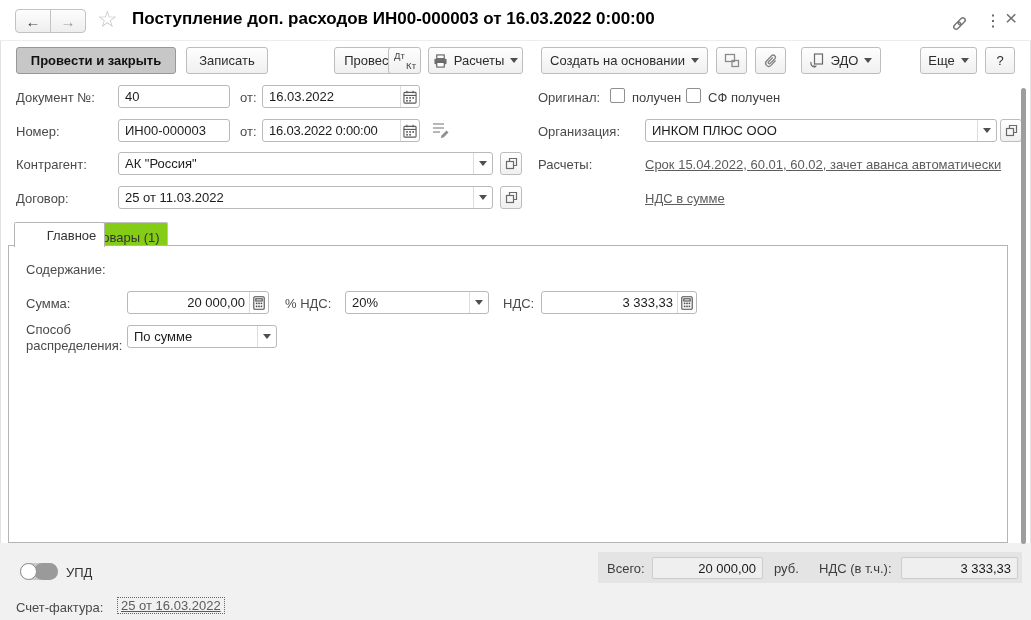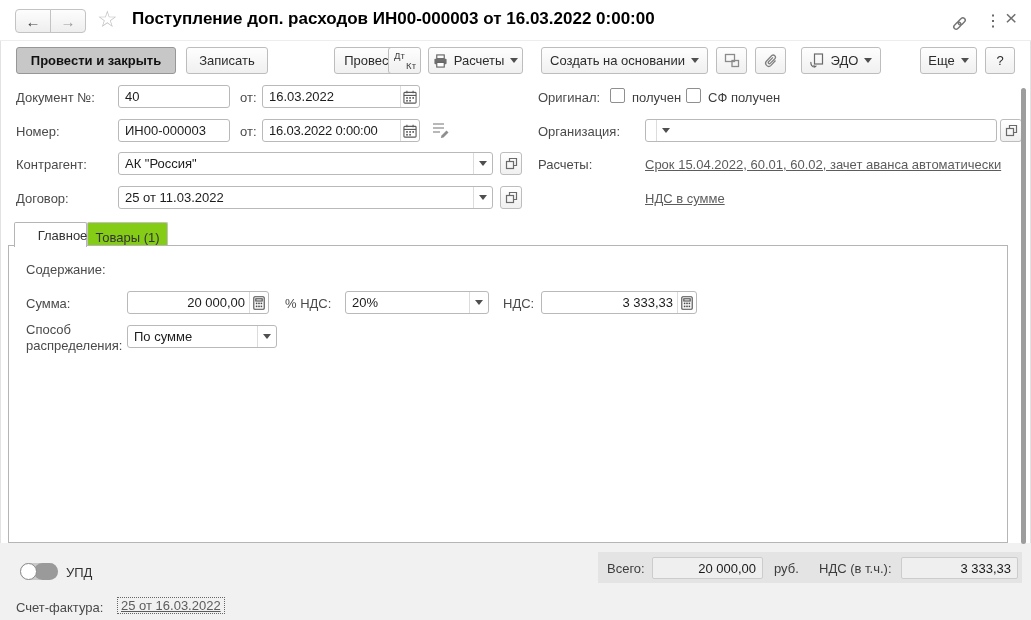--- a/index.html
+++ b/index.html
@@ -215,20 +215,21 @@
       <g stroke="#9a9a9a" stroke-width="1.4">
         <line x1="2" y1="3" x2="13" y2="3"></line>
           <line x1="2" y1="7" x2="13" y2="7"></line>
           <line x1="2" y1="11" x2="9" y2="11"></line>
       </g>
       <path d="M10.5 14.5 L15.5 9.5 L17.5 11.5 L12.5 16.5 L9.8 17 Z" fill="#8f8f8f"></path>
     </svg>
   </div>
   <div class="lbl" style="left:538px;top:124px;">Организация:</div>
   <div class="field" style="left:645px;top:119px;width:352px;">
+    <span class="fv">ИНКОМ ПЛЮС ООО</span>
     <span class="zone">
         <span class="caret"></span>
       </span>
   </div>
   <div class="minibtn" style="left:1000px;top:119px;">
     <svg width="13" height="13" viewBox="0 0 13 13" fill="none" stroke="#6a6a6a" stroke-width="1.2">
       <rect x="1.5" y="4.5" width="7" height="7"></rect>
       <path d="M4.5 4.5 V1.5 H11.5 V8.5 H8.5"></path>
     </svg>
   </div>
@@ -257,21 +258,21 @@
       </span>
   </div>
   <div class="minibtn" style="left:500px;top:186px;">
     <svg width="13" height="13" viewBox="0 0 13 13" fill="none" stroke="#6a6a6a" stroke-width="1.2">
       <rect x="1.5" y="4.5" width="7" height="7"></rect>
       <path d="M4.5 4.5 V1.5 H11.5 V8.5 H8.5"></path>
     </svg>
   </div>
   <a class="link" style="left:645px;top:191px;">НДС в сумме</a>
 
-  <div class="tab active" style="left:14px;width:73px;padding-left:24px;">
+  <div class="tab active" style="left:14px;width:91px;padding-left:24px;">
     <span>Главное</span>
   </div>
   <div class="tab inactive" style="left:87px;width:81px;">
     <span>Товары (1)</span>
   </div>
 
   <div class="tabpanel"></div>
 
   <div class="lbl" style="left:26px;top:262px;z-index:2;">Содержание:</div>
 

